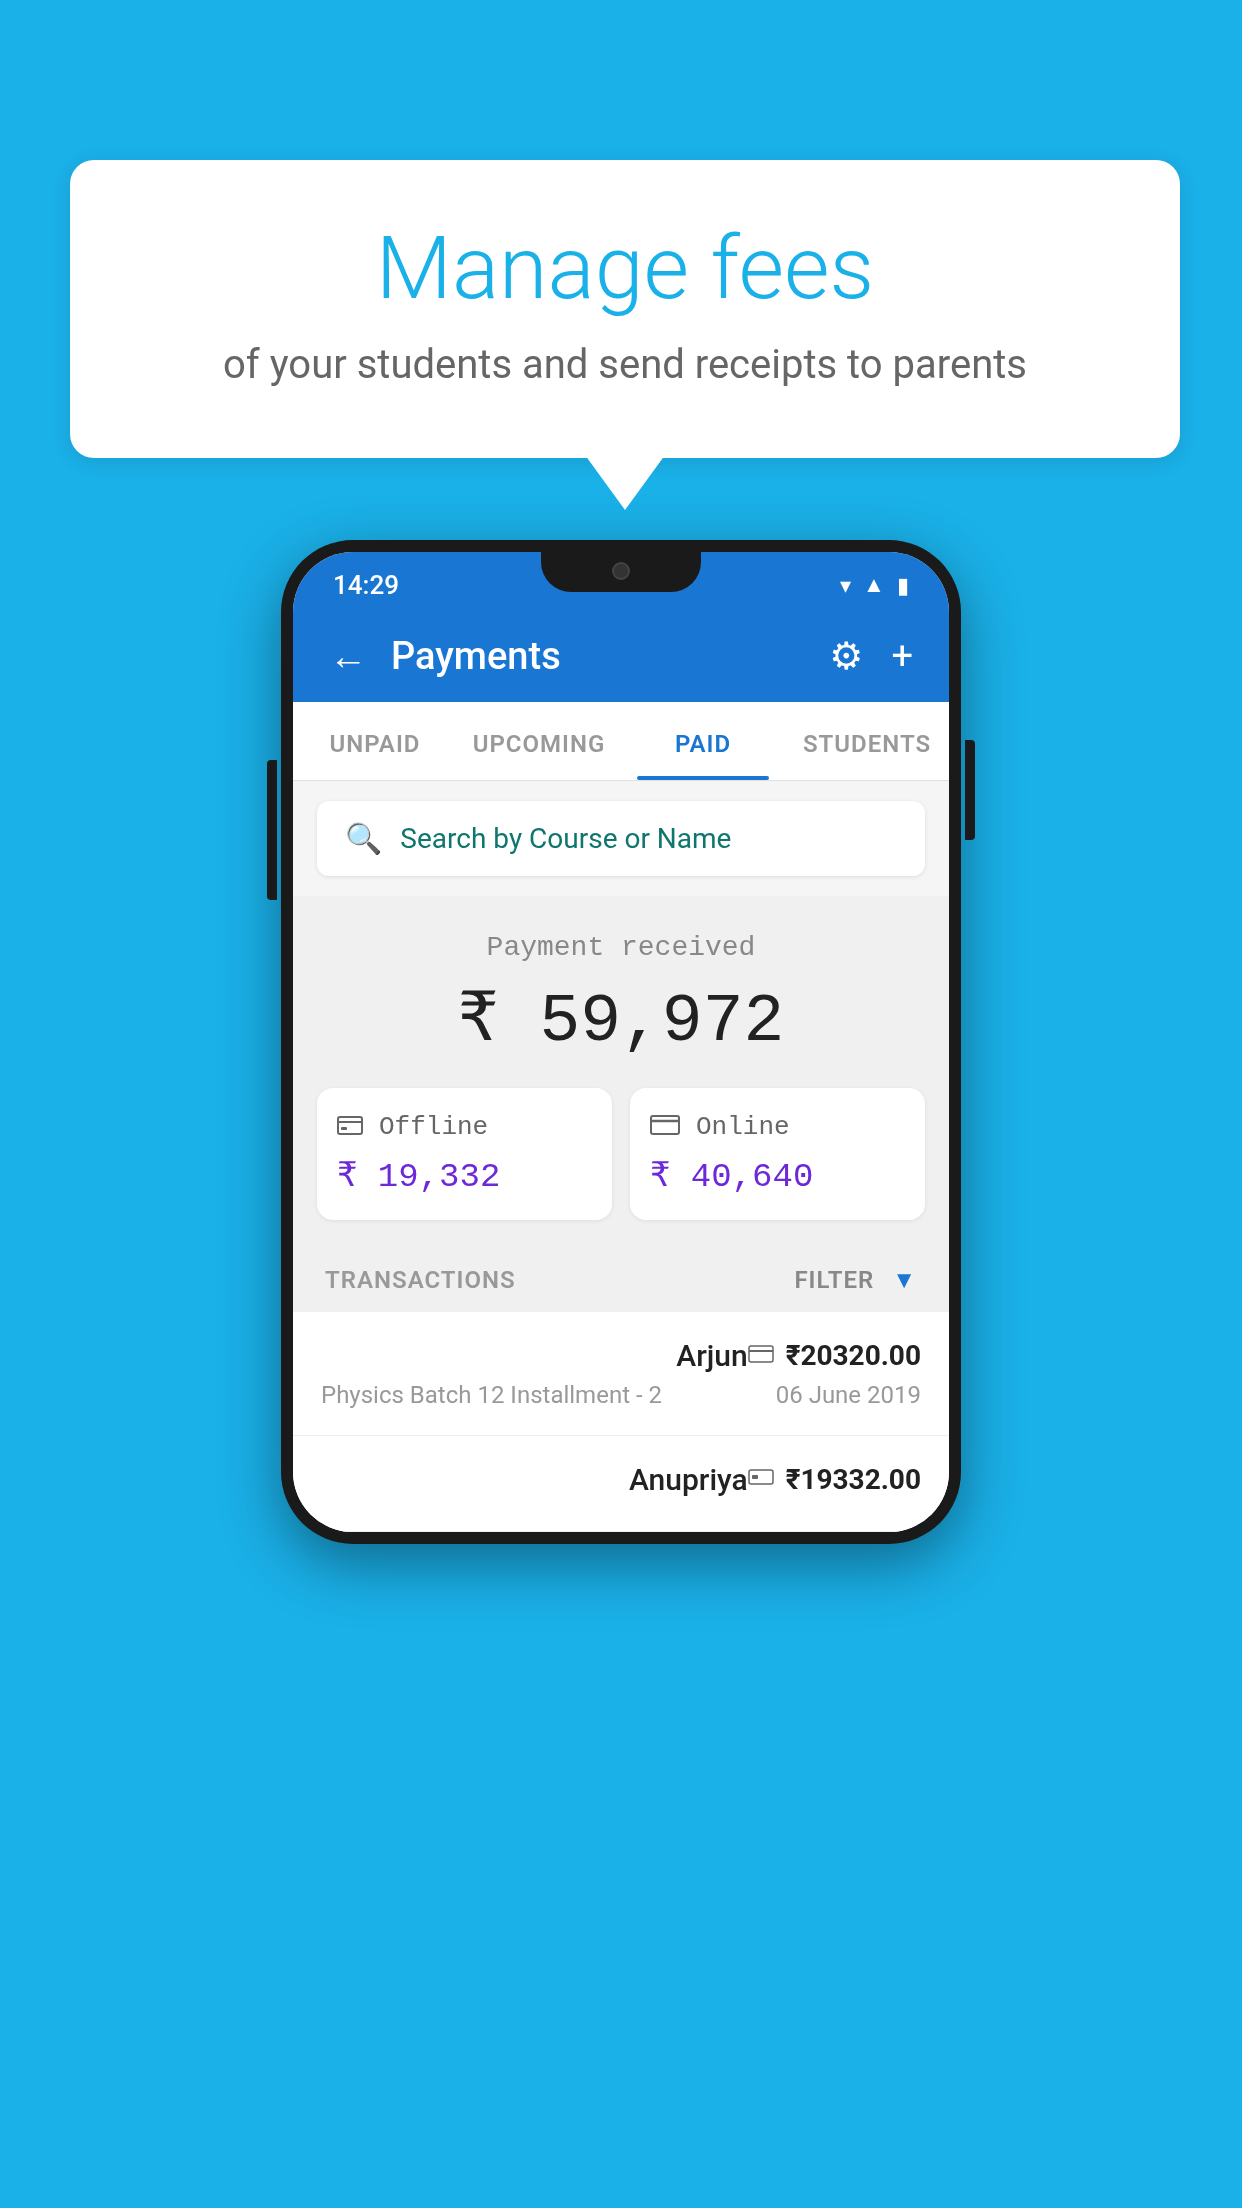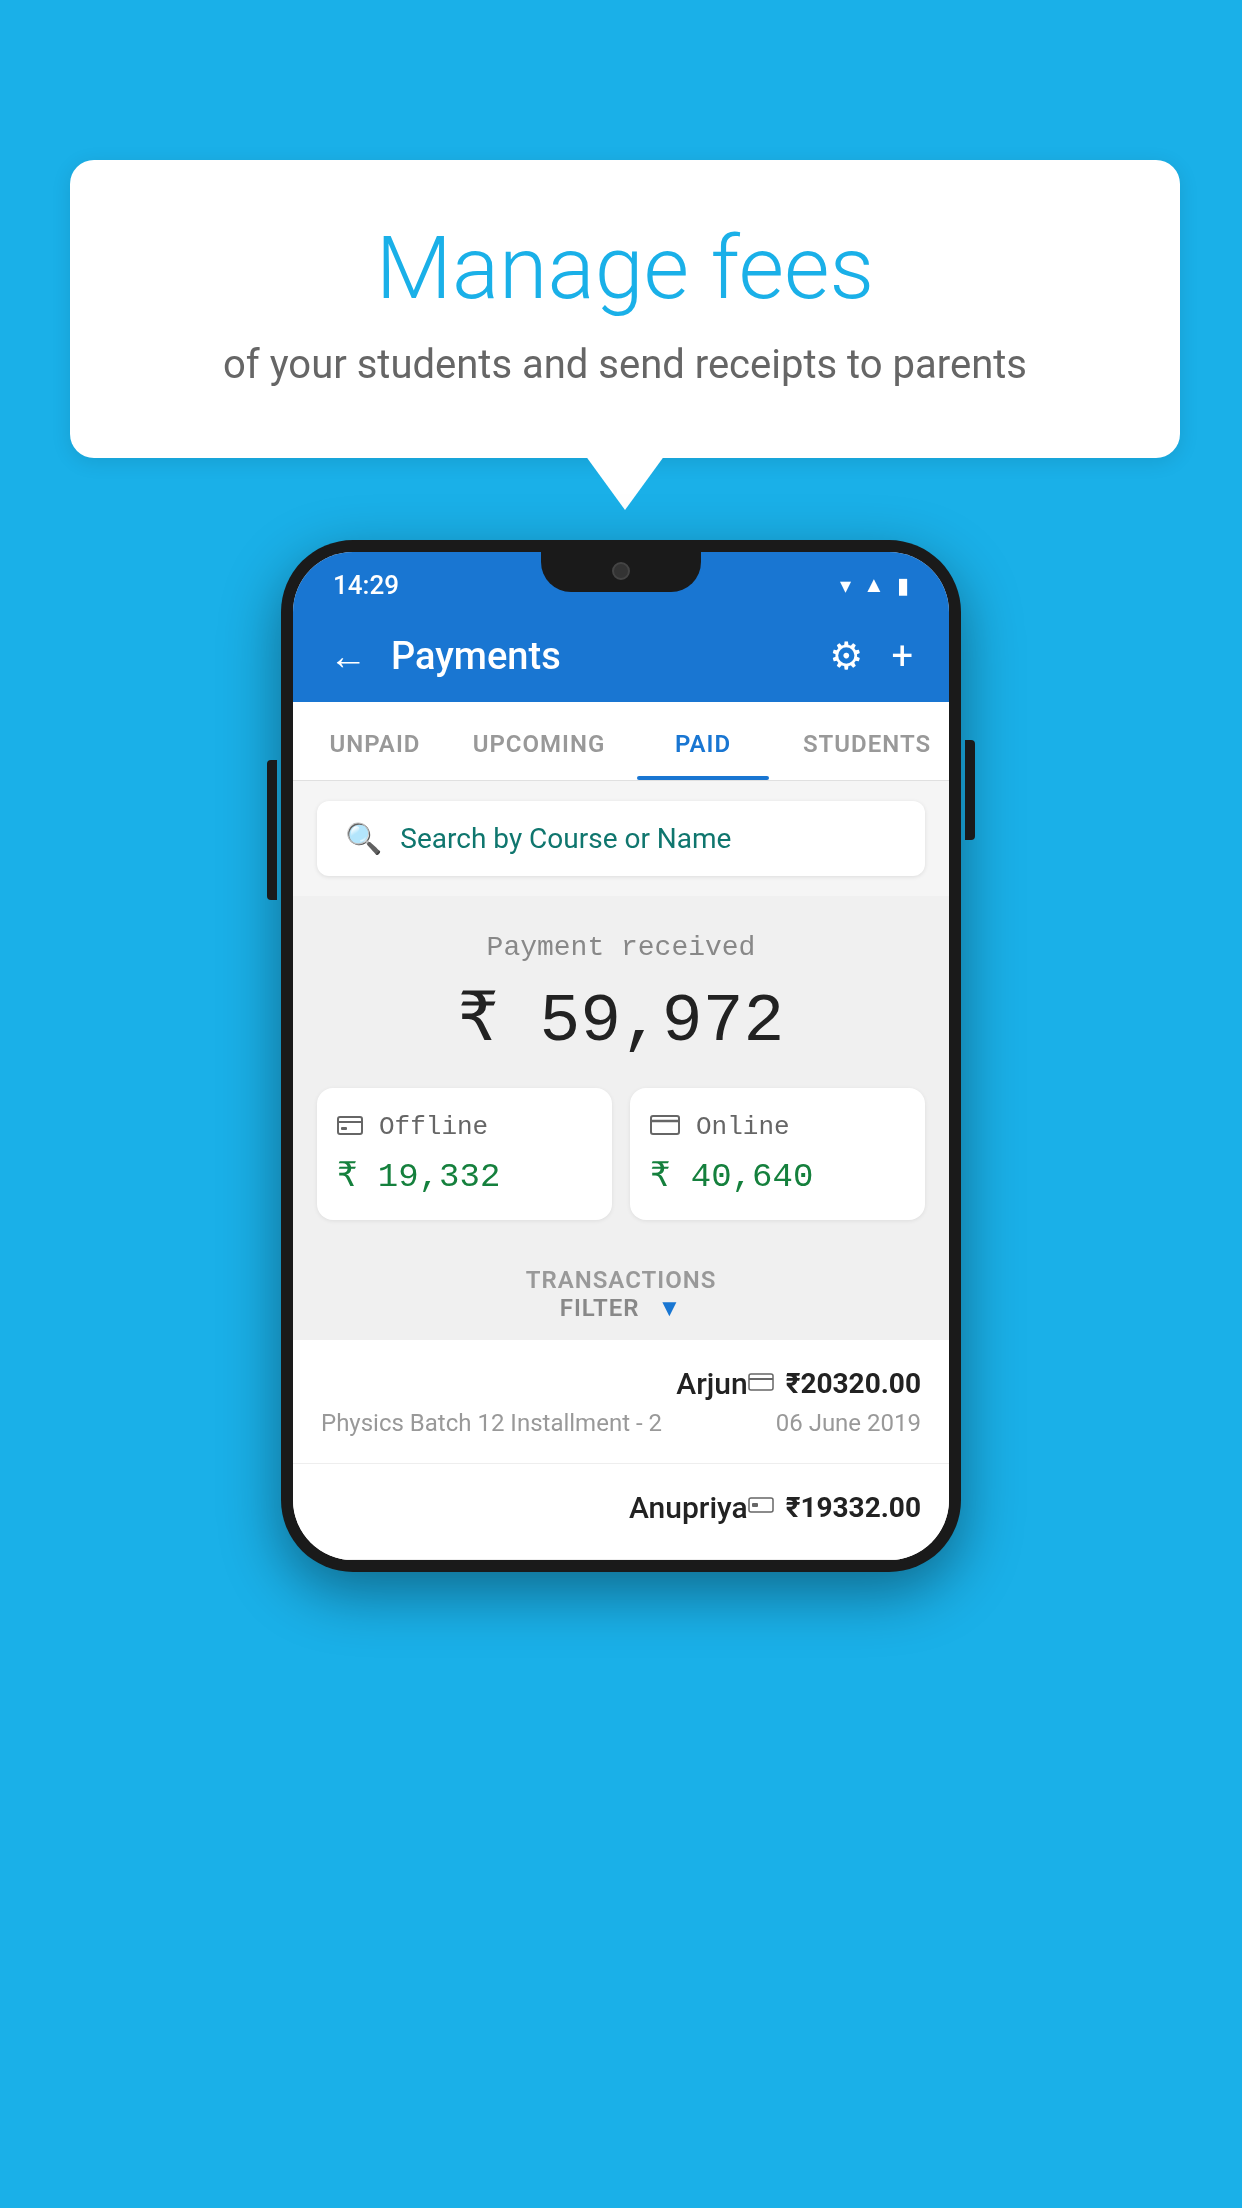--- a/index.html
+++ b/index.html
@@ -297,33 +297,32 @@
       color: #666;
       font-size: 24px;
     }
 
     .payment-card-type {
       color: #666;
       font-size: 26px;
     }
 
     .payment-card-amount {
-      color: #15803d;
+      color: #6d28d9;
       font-size: 34px;
       font-weight: 500;
     }
 
     
     .transactions-header {
       background: #f0f0f0;
       padding: 18px 32px;
       display: flex;
       justify-content: space-between;
       align-items: center;
-      flex-direction: column;
     }
 
     .transactions-label {
       color: #999;
       font-size: 24px;
       font-weight: 600;
       letter-spacing: 1px;
     }
 
     .filter-btn {

